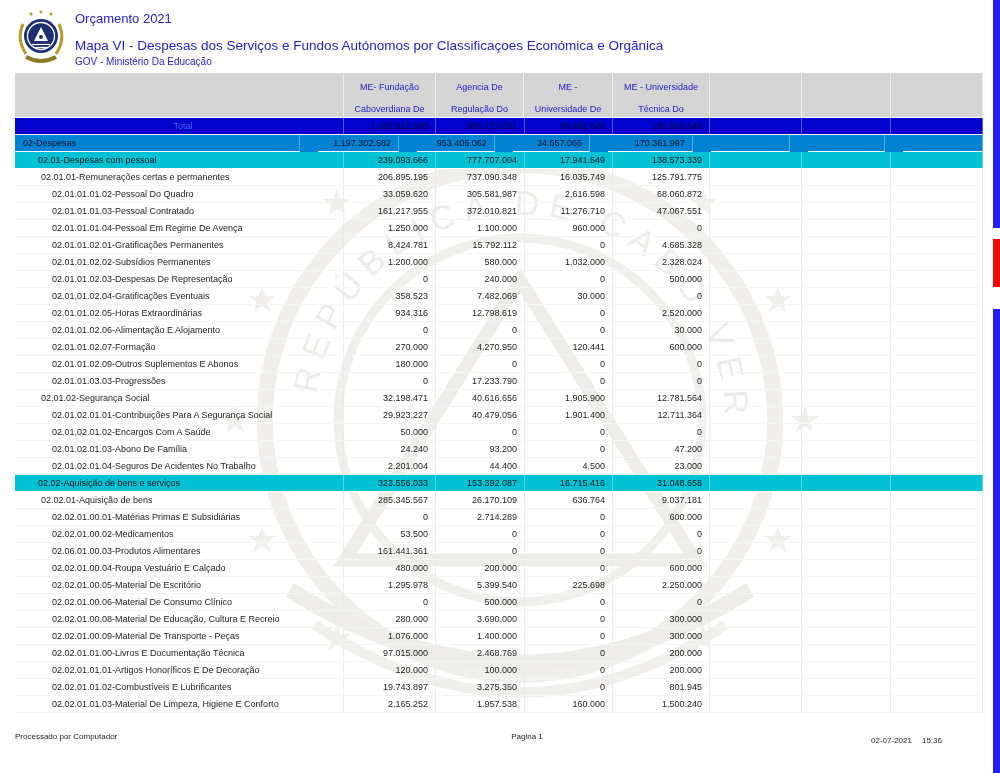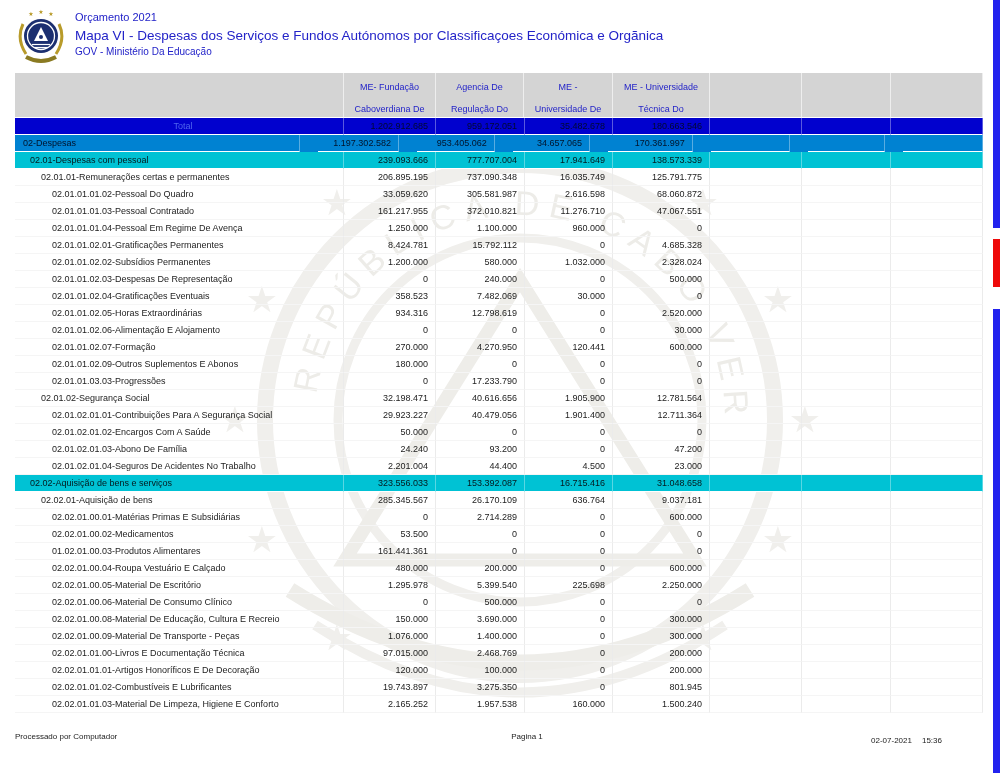--- a/index.html
+++ b/index.html
@@ -8,21 +8,21 @@
     font-family:"Liberation Sans", sans-serif;overflow:hidden;
   }
   .page{position:absolute;inset:0;}
 
   
   .watermark{position:absolute;left:220px;top:120px;width:600px;height:600px;z-index:0;}
 
   
   .logo{position:absolute;left:17px;top:8px;width:48px;height:56px;z-index:2;}
   .titles{position:absolute;left:75px;top:11px;z-index:2;color:#2323c8;}
-  .t1{font-size:11px;margin-bottom:5px;}
+  .t1{font-size:13px;margin-bottom:12px;}
   .t2{font-size:13.5px;margin-bottom:3px;}
   .t3{font-size:10px;}
 
   
   .tbl{position:absolute;left:15px;top:73px;width:968px;z-index:1;}
   .trow{display:flex;height:17px;line-height:16px;font-size:9px;}
   .cell{box-sizing:border-box;border-right:1px solid #ebebeb;overflow:hidden;white-space:nowrap;}
   .c0{width:329px;} .c1{width:92px;} .c2{width:89px;} .c3{width:88px;}
   .c4{width:97px;} .c5{width:92px;} .c6{width:89px;} .c7{width:92px;}
   .val{text-align:right;padding-right:7px;}
@@ -39,21 +39,21 @@
   .r-total .cell{border-right:1px solid rgba(255,255,255,0.35);border-bottom:1px solid #ffffff;}
   .r-total .lab{text-align:center;color:#4f66ee;padding-left:8px;}
   .r-total .val{color:#000a30;}
 
   .r-section1{background:#0082d2;color:#00132b;gap:18px;}
   .r-section1 .cell{border-right:1px solid rgba(255,255,255,0.35);border-bottom:1px solid #ffffff;}
   .r-section1 .lab{padding-left:8px;}
 
   .r-section2{background:#00c2d4;color:#04191e;}
   .r-section2 .cell{border-right:1px solid rgba(255,255,255,0.35);border-bottom:1px solid #ffffff;}
-  .r-section2 .lab{padding-left:15px;}
+  .r-section2 .lab{padding-left:23px;}
 
   .r-group,.r-item{background:transparent;color:#1c1c1c;}
   .r-group .cell,.r-item .cell{border-bottom:1px solid #f5f5f5;}
   .r-group .lab{padding-left:26px;}
   .r-item .lab{padding-left:37px;}
 
   
   .footer{position:absolute;left:0;top:0;width:100%;height:100%;pointer-events:none;z-index:2;}
   .f-left{position:absolute;left:15px;top:732px;font-size:8px;color:#222;}
   .f-center{position:absolute;left:0;top:732px;width:1000px;text-align:center;font-size:8px;color:#222;padding-left:27px;}
@@ -384,21 +384,21 @@
         <div class="cell lab c0">02.02.01.00.02-Medicamentos</div>
         <div class="cell val c1">53.500</div>
         <div class="cell val c2">0</div>
         <div class="cell val c3">0</div>
         <div class="cell val c4">0</div>
         <div class="cell c5"></div>
         <div class="cell c6"></div>
         <div class="cell c7"></div>
       </div>
       <div class="trow r-item">
-        <div class="cell lab c0">01.02.01.00.03-Produtos Alimentares</div>
+        <div class="cell lab c0">02.06.01.00.03-Produtos Alimentares</div>
         <div class="cell val c1">161.441.361</div>
         <div class="cell val c2">0</div>
         <div class="cell val c3">0</div>
         <div class="cell val c4">0</div>
         <div class="cell c5"></div>
         <div class="cell c6"></div>
         <div class="cell c7"></div>
       </div>
       <div class="trow r-item">
         <div class="cell lab c0">02.02.01.00.04-Roupa  Vestuário E Calçado</div>
@@ -425,21 +425,21 @@
         <div class="cell val c1">0</div>
         <div class="cell val c2">500.000</div>
         <div class="cell val c3">0</div>
         <div class="cell val c4">0</div>
         <div class="cell c5"></div>
         <div class="cell c6"></div>
         <div class="cell c7"></div>
       </div>
       <div class="trow r-item">
         <div class="cell lab c0">02.02.01.00.08-Material De Educação, Cultura E Recreio</div>
-        <div class="cell val c1">150.000</div>
+        <div class="cell val c1">280.000</div>
         <div class="cell val c2">3.690.000</div>
         <div class="cell val c3">0</div>
         <div class="cell val c4">300.000</div>
         <div class="cell c5"></div>
         <div class="cell c6"></div>
         <div class="cell c7"></div>
       </div>
       <div class="trow r-item">
         <div class="cell lab c0">02.02.01.00.09-Material De Transporte - Peças</div>
         <div class="cell val c1">1.076.000</div>

